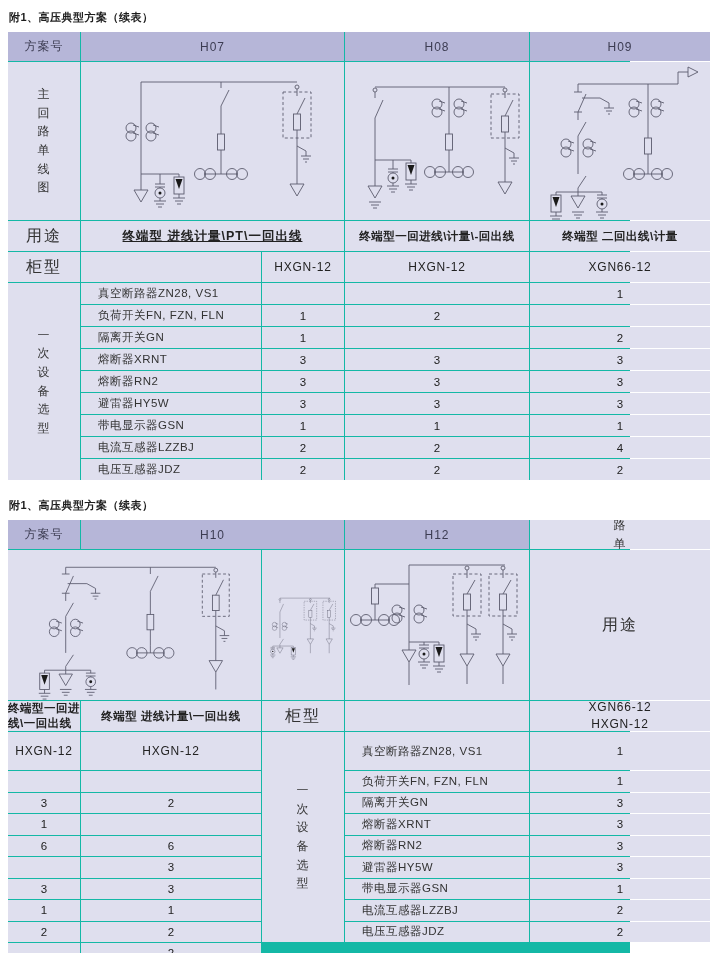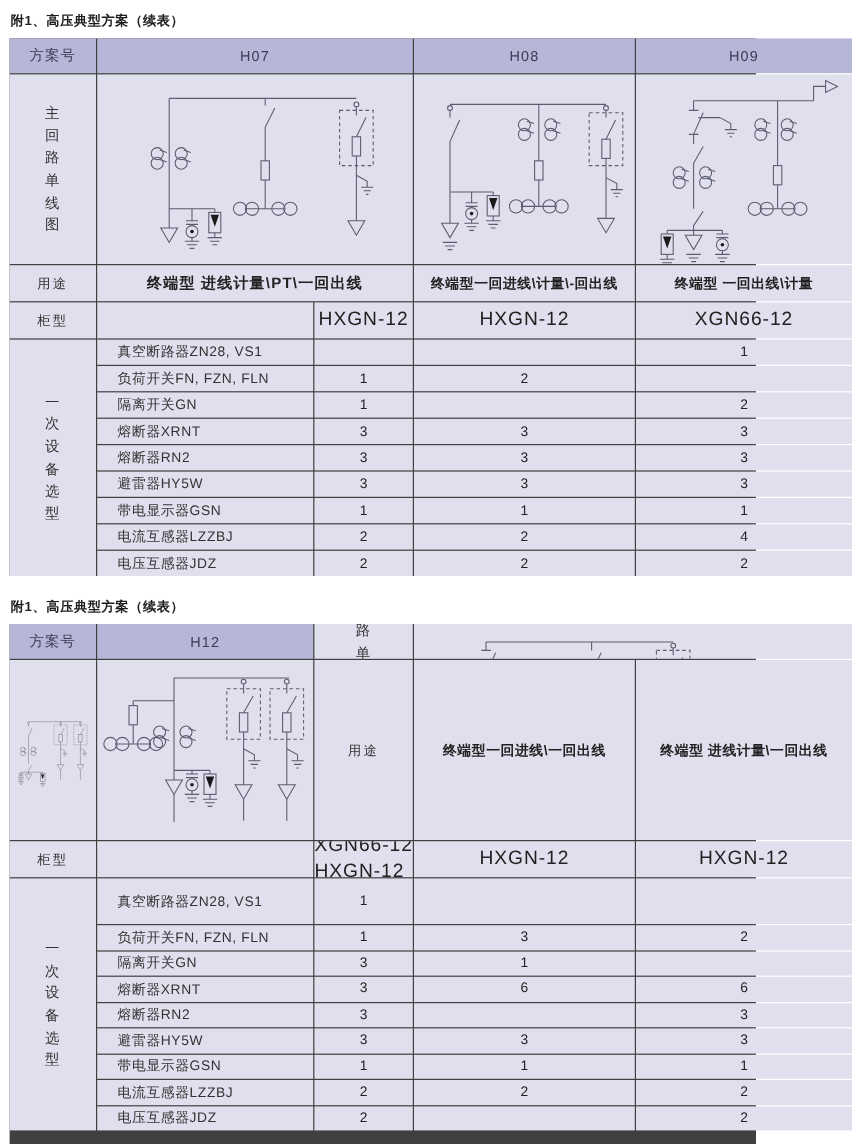--- a/index.html
+++ b/index.html
@@ -1,30 +1,30 @@
 <!DOCTYPE html>
 <html><head>
 <meta charset="utf-8">
 <style>
   html,body{margin:0;padding:0;background:#ffffff;}
   body{width:715px;font-family:"Liberation Sans","DejaVu Sans",sans-serif;color:#333;}
   .page{padding:6px 4px 6px 8px;}
   .doc-title{font-size:11px;font-weight:bold;color:#1d1d1d;margin:4px 0 7px 1px;letter-spacing:0.5px;}
-  .tbl{display:grid;grid-template-columns:72px 180px 82px 184px 180px;gap:1px;background:#404040;width:622px;margin-bottom:18px;}
+  .tbl{display:grid;grid-template-columns:72px 180px 82px 184px 180px;gap:1px;background:#14b8a6;width:622px;margin-bottom:18px;}
   .t1{grid-template-rows:29px 158px 30px 30px repeat(9,21px);}
   .t2{grid-template-rows:29px 150px 30px 38px repeat(9,20.5px);}
   .cell{background:#dfdfee;display:flex;align-items:center;justify-content:center;overflow:hidden;}
   .hd{background:#b6b6d8;color:#3c3c52;font-size:12px;letter-spacing:1px;}
   .lblv{white-space:pre-line;text-align:center;font-size:12px;line-height:1.55;color:#333;letter-spacing:1px;}
-  .lblh{font-size:11px;letter-spacing:2px;color:#333;}
+  .lblh{font-size:16px;letter-spacing:2px;color:#333;}
   .sp2{grid-column:span 2;text-align:right;}
   .rsp9{grid-row:span 9;}
-  .usage-big{font-weight:bold;font-size:12.5px;letter-spacing:1px;color:#222;}
+  .usage-big{font-weight:bold;font-size:12.5px;letter-spacing:1px;color:#222;text-decoration:underline;}
   .usage{font-weight:bold;font-size:11.5px;letter-spacing:0.5px;color:#222;}
-  .cab{font-size:16px;letter-spacing:0.8px;color:#222;white-space:pre-line;text-align:left;line-height:1.4;}
+  .cab{font-size:12px;letter-spacing:0.8px;color:#222;white-space:pre-line;text-align:center;line-height:1.4;}
   .name{justify-content:flex-start;padding-left:17px;font-size:11.5px;letter-spacing:0.5px;}
   .qty{font-size:11.5px;color:#222;}
   .diag{align-items:flex-start;justify-content:flex-start;}
   svg{display:block;}
   .ln{stroke:#5c5c6e;stroke-width:0.9;fill:none;}
   .dsh{stroke:#5c5c6e;stroke-width:0.9;fill:none;stroke-dasharray:3 2.4;}
   .fl{fill:#1a1a1a;stroke:none;}
 </style>
 </head>
 <body>
@@ -145,21 +145,21 @@
           <use href="#ct" x="126" y="42"></use>
         <use href="#fuse" x="118" y="76"></use>
           <use href="#pt" x="104" y="112"></use>
           <use href="#pt" x="132" y="112"></use>
       </svg>
     </div>
 
     <div class="cell lblh">用途</div>
     <div class="cell sp2 usage-big">终端型 进线计量\PT\一回出线</div>
     <div class="cell usage">终端型一回进线\计量\-回出线</div>
-    <div class="cell usage">终端型 一回出线\计量</div>
+    <div class="cell usage">终端型 二回出线\计量</div>
 
     <div class="cell lblh">柜型</div>
     <div class="cell"></div>
     <div class="cell cab">HXGN-12</div>
     <div class="cell cab">HXGN-12</div>
     <div class="cell cab">XGN66-12</div>
 
     <div class="cell lblv rsp9">一
 次
 设
@@ -202,20 +202,21 @@
     <div class="cell qty">2</div>
     <div class="cell qty">2</div>
     <div class="cell qty">2</div>
   </div>
 
   <div class="doc-title">附1、高压典型方案（续表）</div>
 
   <div class="tbl t2">
 
     <div class="cell hd">方案号</div>
+    <div class="cell hd sp2">H10</div>
     <div class="cell hd">H12</div>
 
     <div class="cell lblv">主
 回
 路
 单
 线
 图</div>
     <div class="cell sp2 diag">
       <svg width="263" height="150" viewBox="0 0 263 150">

